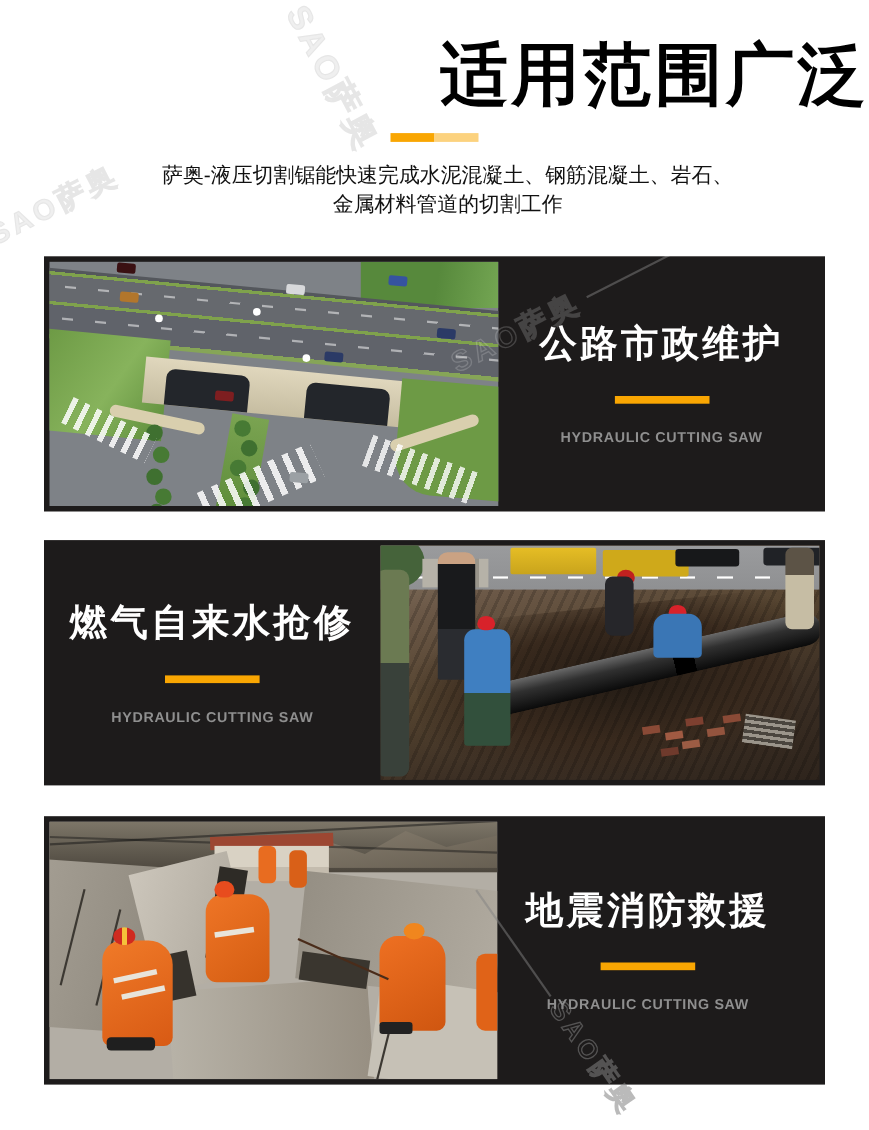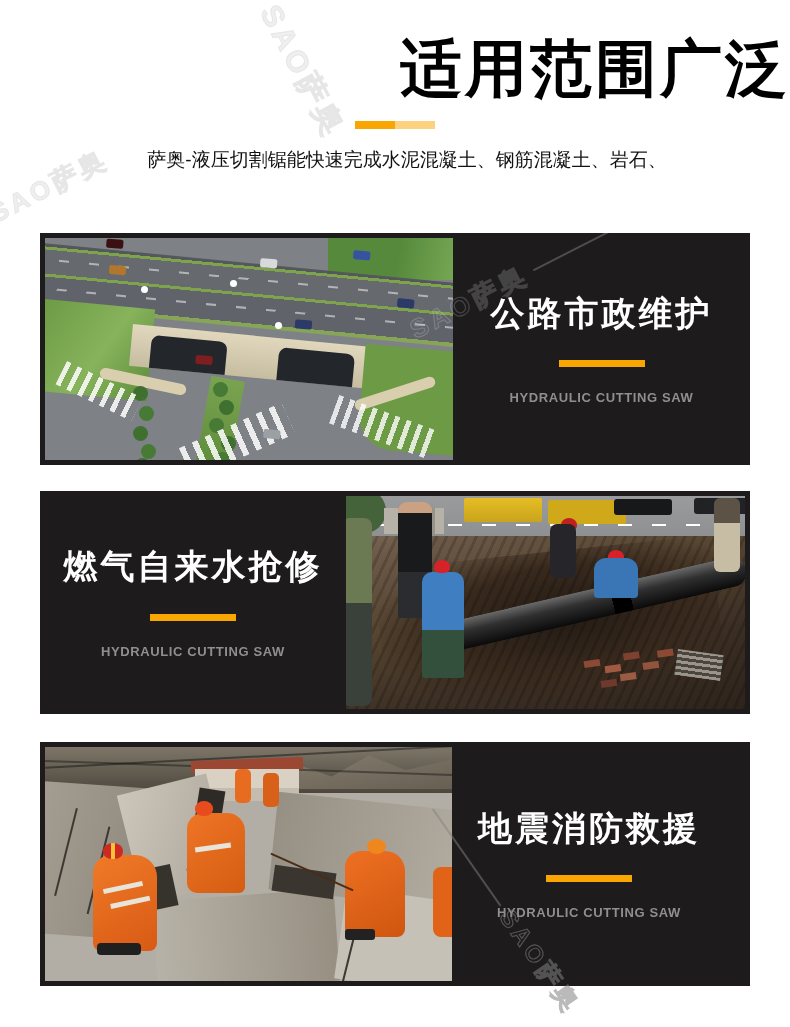--- a/index.html
+++ b/index.html
@@ -64,20 +64,21 @@
     <span>SAO萨奥</span>
   </div>
 
   <h1 class="main-title">适用范围广泛</h1>
   <div class="title-bar">
     <span class="seg1"></span>
     <span class="seg2"></span>
   </div>
   <p class="subtitle">
     <span>萨奥-液压切割锯能快速完成水泥混凝土、钢筋混凝土、岩石、</span><br>
+    <span>金属材料管道的切割工作</span>
   </p>
 
   <section class="panel" id="panel-1">
     <div class="photo" style="left:5px; top:5px; width:408px; height:222px; background:#7e8287;">
       <div style="right:0; top:0; width:125px; height:42px; background:linear-gradient(100deg,#57893c 55%,#74a653);"></div>
       <div style="left:-14px; top:4px; width:460px; height:64px; transform:rotate(5.5deg); transform-origin:left top;
                   background-image:
                     repeating-linear-gradient(90deg,rgba(255,255,255,.5) 0 10px,transparent 10px 30px),
                     repeating-linear-gradient(90deg,rgba(255,255,255,.5) 0 10px,transparent 10px 30px),
                     linear-gradient(180deg,#54575c 0 3px,#7fa24c 3px 6px,#66696e 6px 30px,#7fa24c 30px 33px,#60636a 33px 60px,#86a557 60px 64px);

